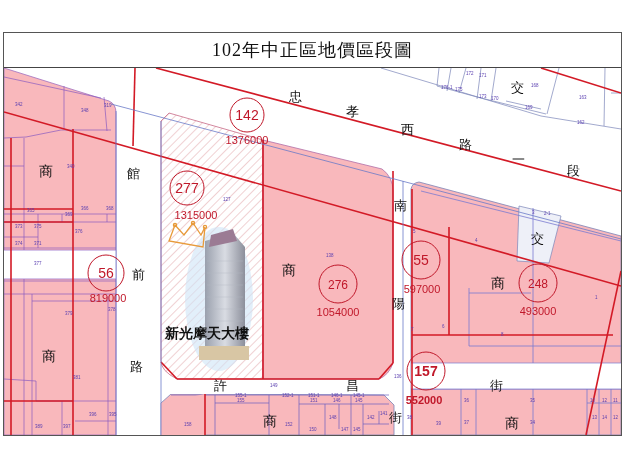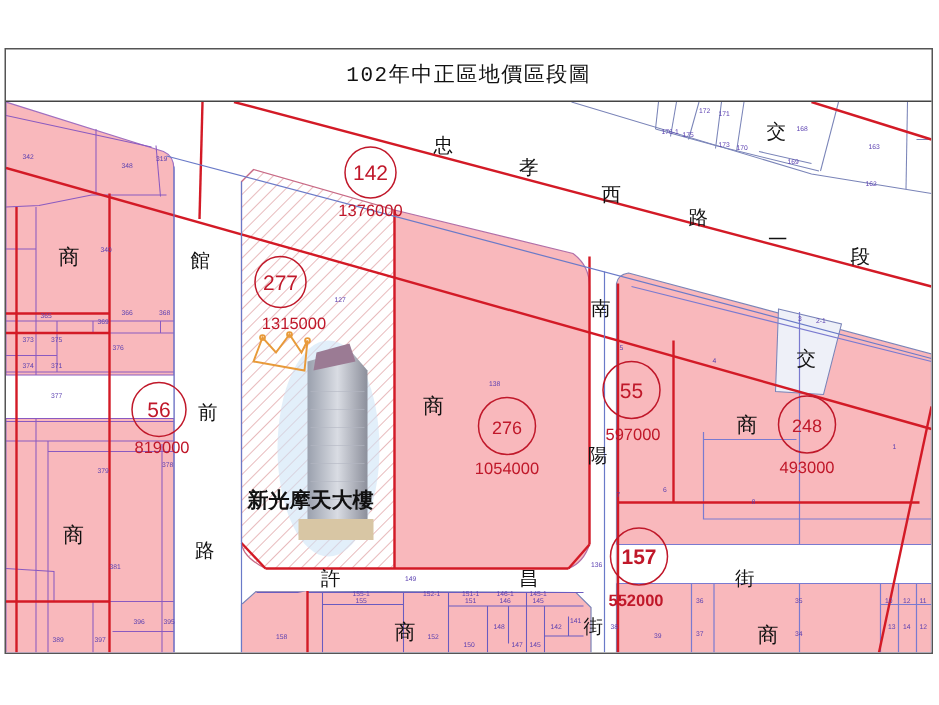--- a/index.html
+++ b/index.html
@@ -1,19 +1,19 @@
 <!DOCTYPE html>
 <html><head>
 <meta charset="utf-8">
 <style>
   html, body { margin:0; padding:0; background:#ffffff; }
   body { width:626px; height:470px; position:relative; overflow:hidden; font-family:"DejaVu Serif", serif; }
   #frame { position:absolute; left:3px; top:32px; width:617px; height:402px; border:1px solid #555; background:#fff; }
   #title-bar { position:absolute; left:0; top:0; width:617px; height:34px; border-bottom:1px solid #444; display:flex; align-items:center; justify-content:center; }
-  #title { font-family:Liberation Mono, monospace; font-size:14px; color:#111; letter-spacing:1px; }
+  #title { font-family:Liberation Serif, serif; font-size:18px; color:#111; letter-spacing:1px; }
   #map { position:absolute; left:0; top:35px; width:617px; height:367px; overflow:hidden; }
   svg text { font-family:"Liberation Sans", sans-serif; }
   .zh { font-family:"DejaVu Serif", serif; fill:#111; }
   .num { fill:#c0182a; font-family:"Liberation Sans", sans-serif; }
   .lot { fill:#5a3fb0; font-family:"Liberation Sans", sans-serif; font-size:4.5px; }
 </style>
 </head>
 <body>
 
 <div id="frame">

